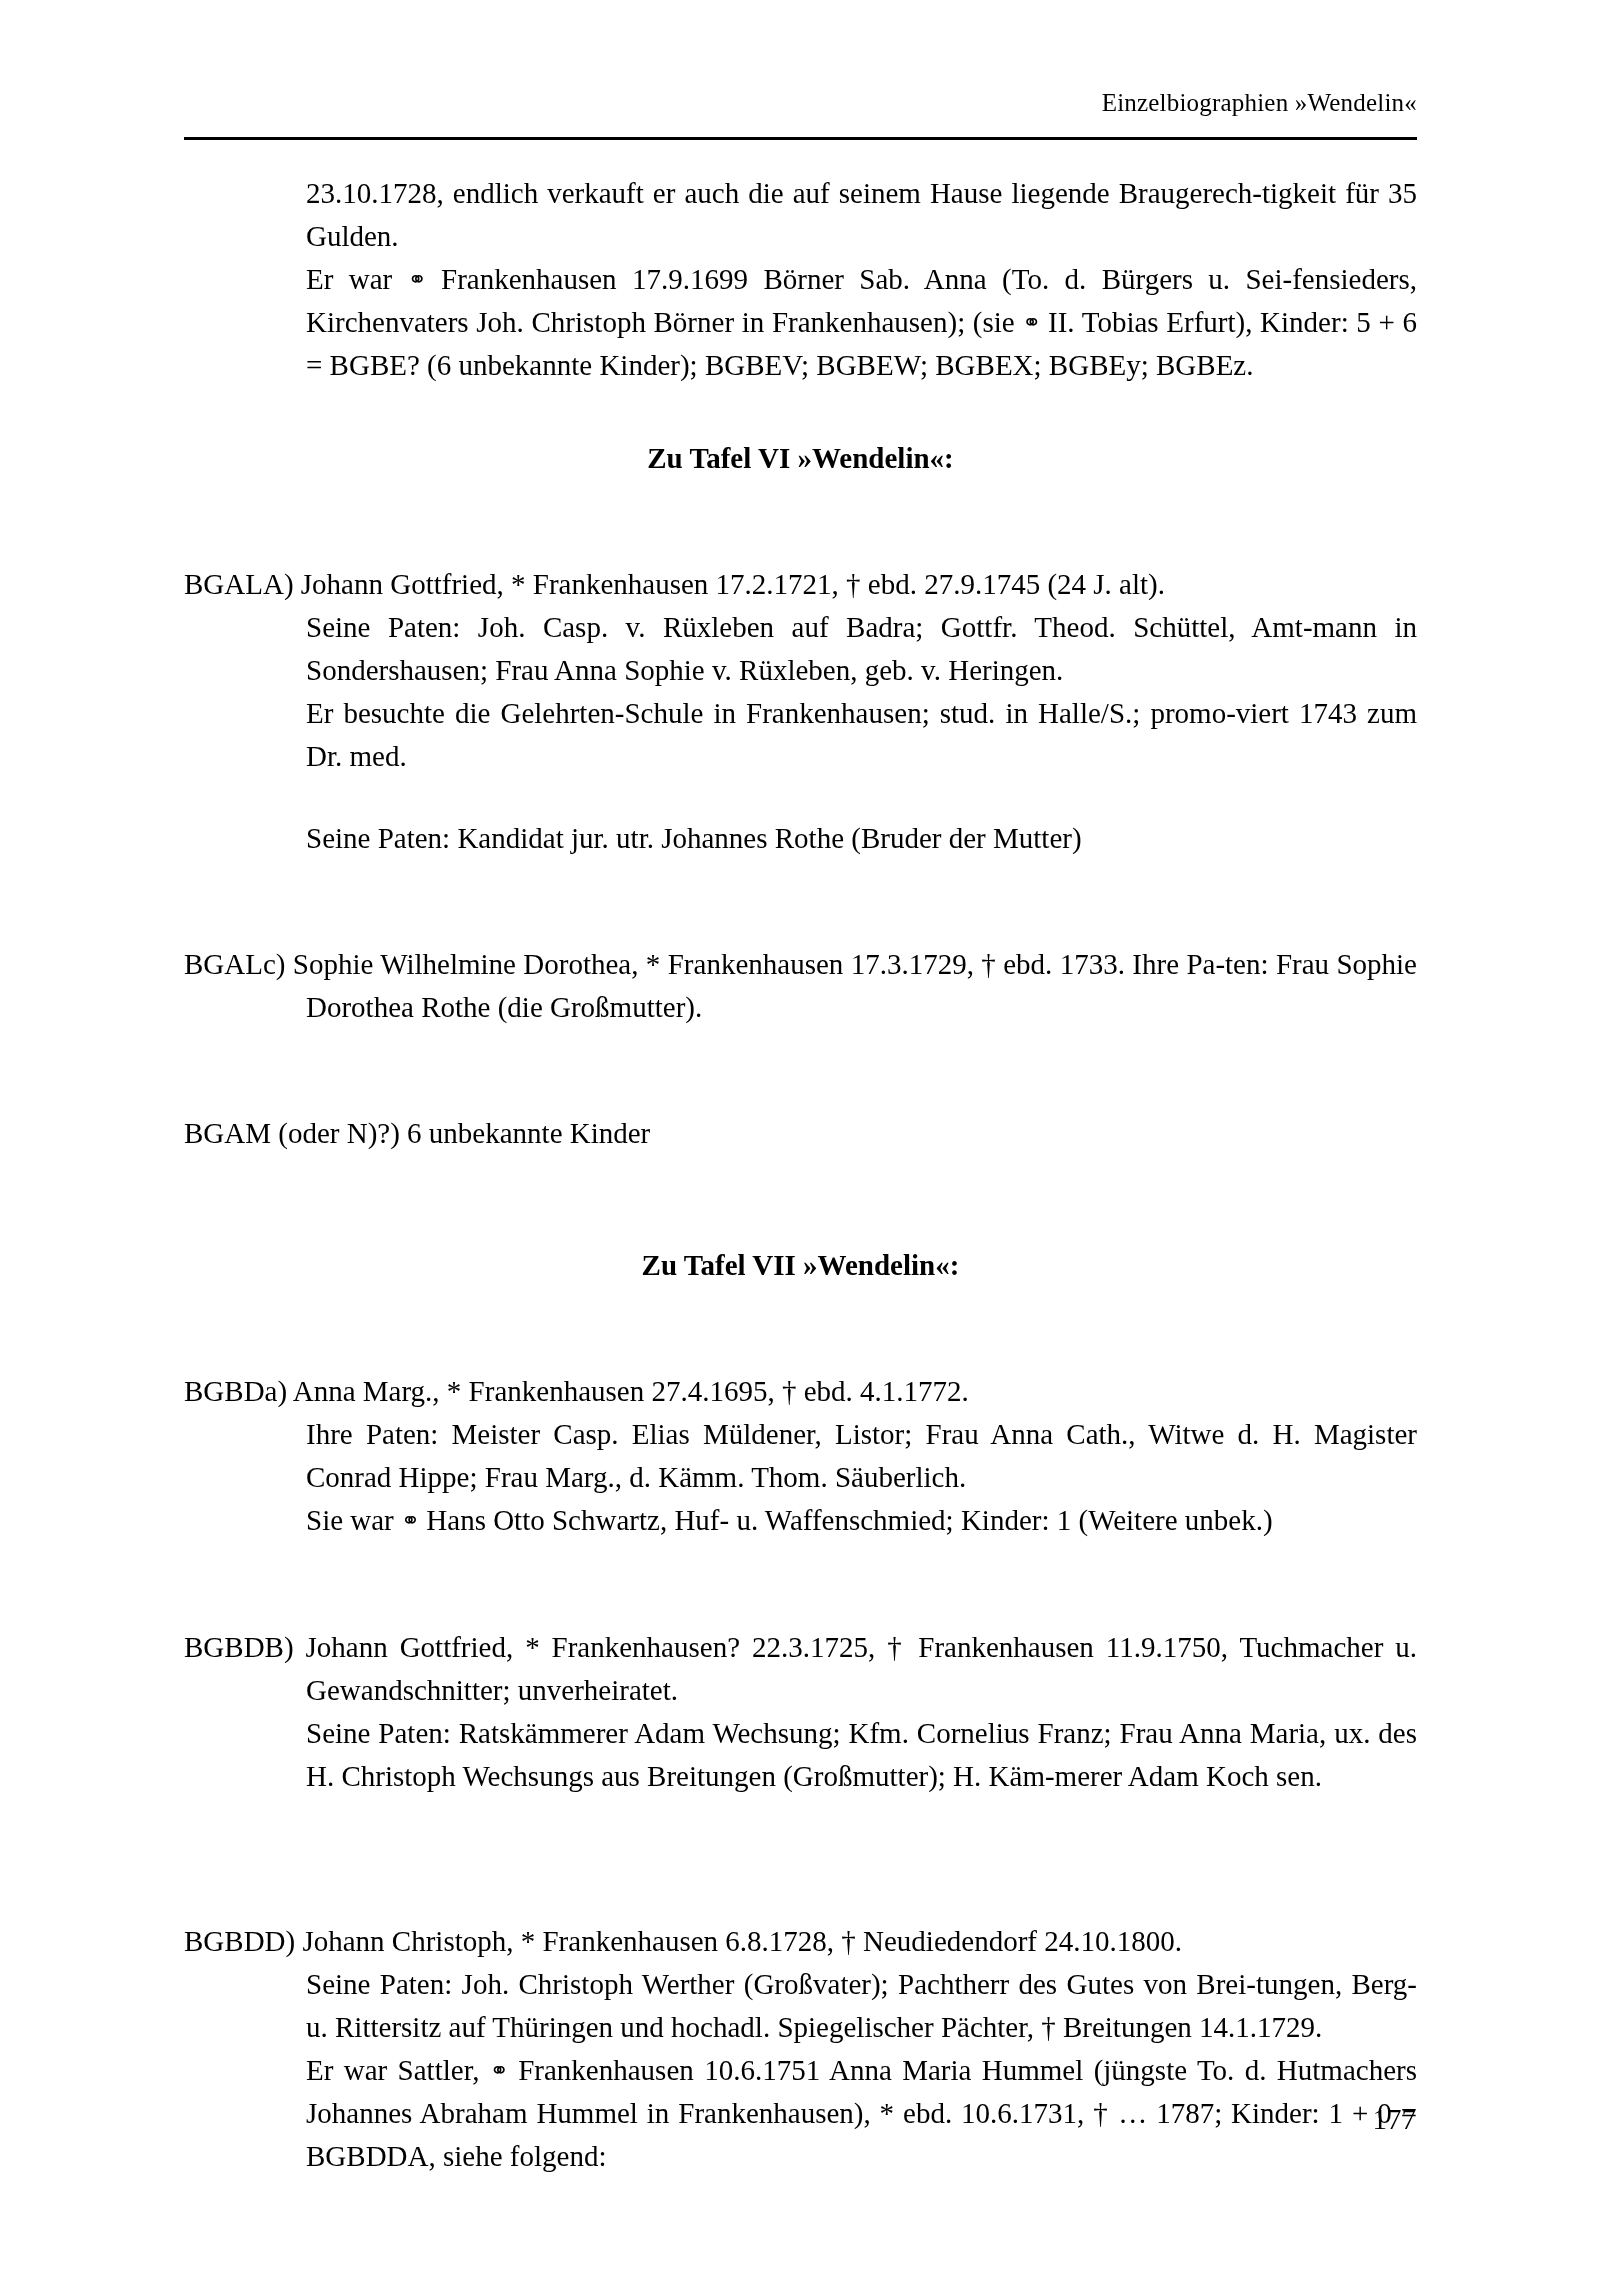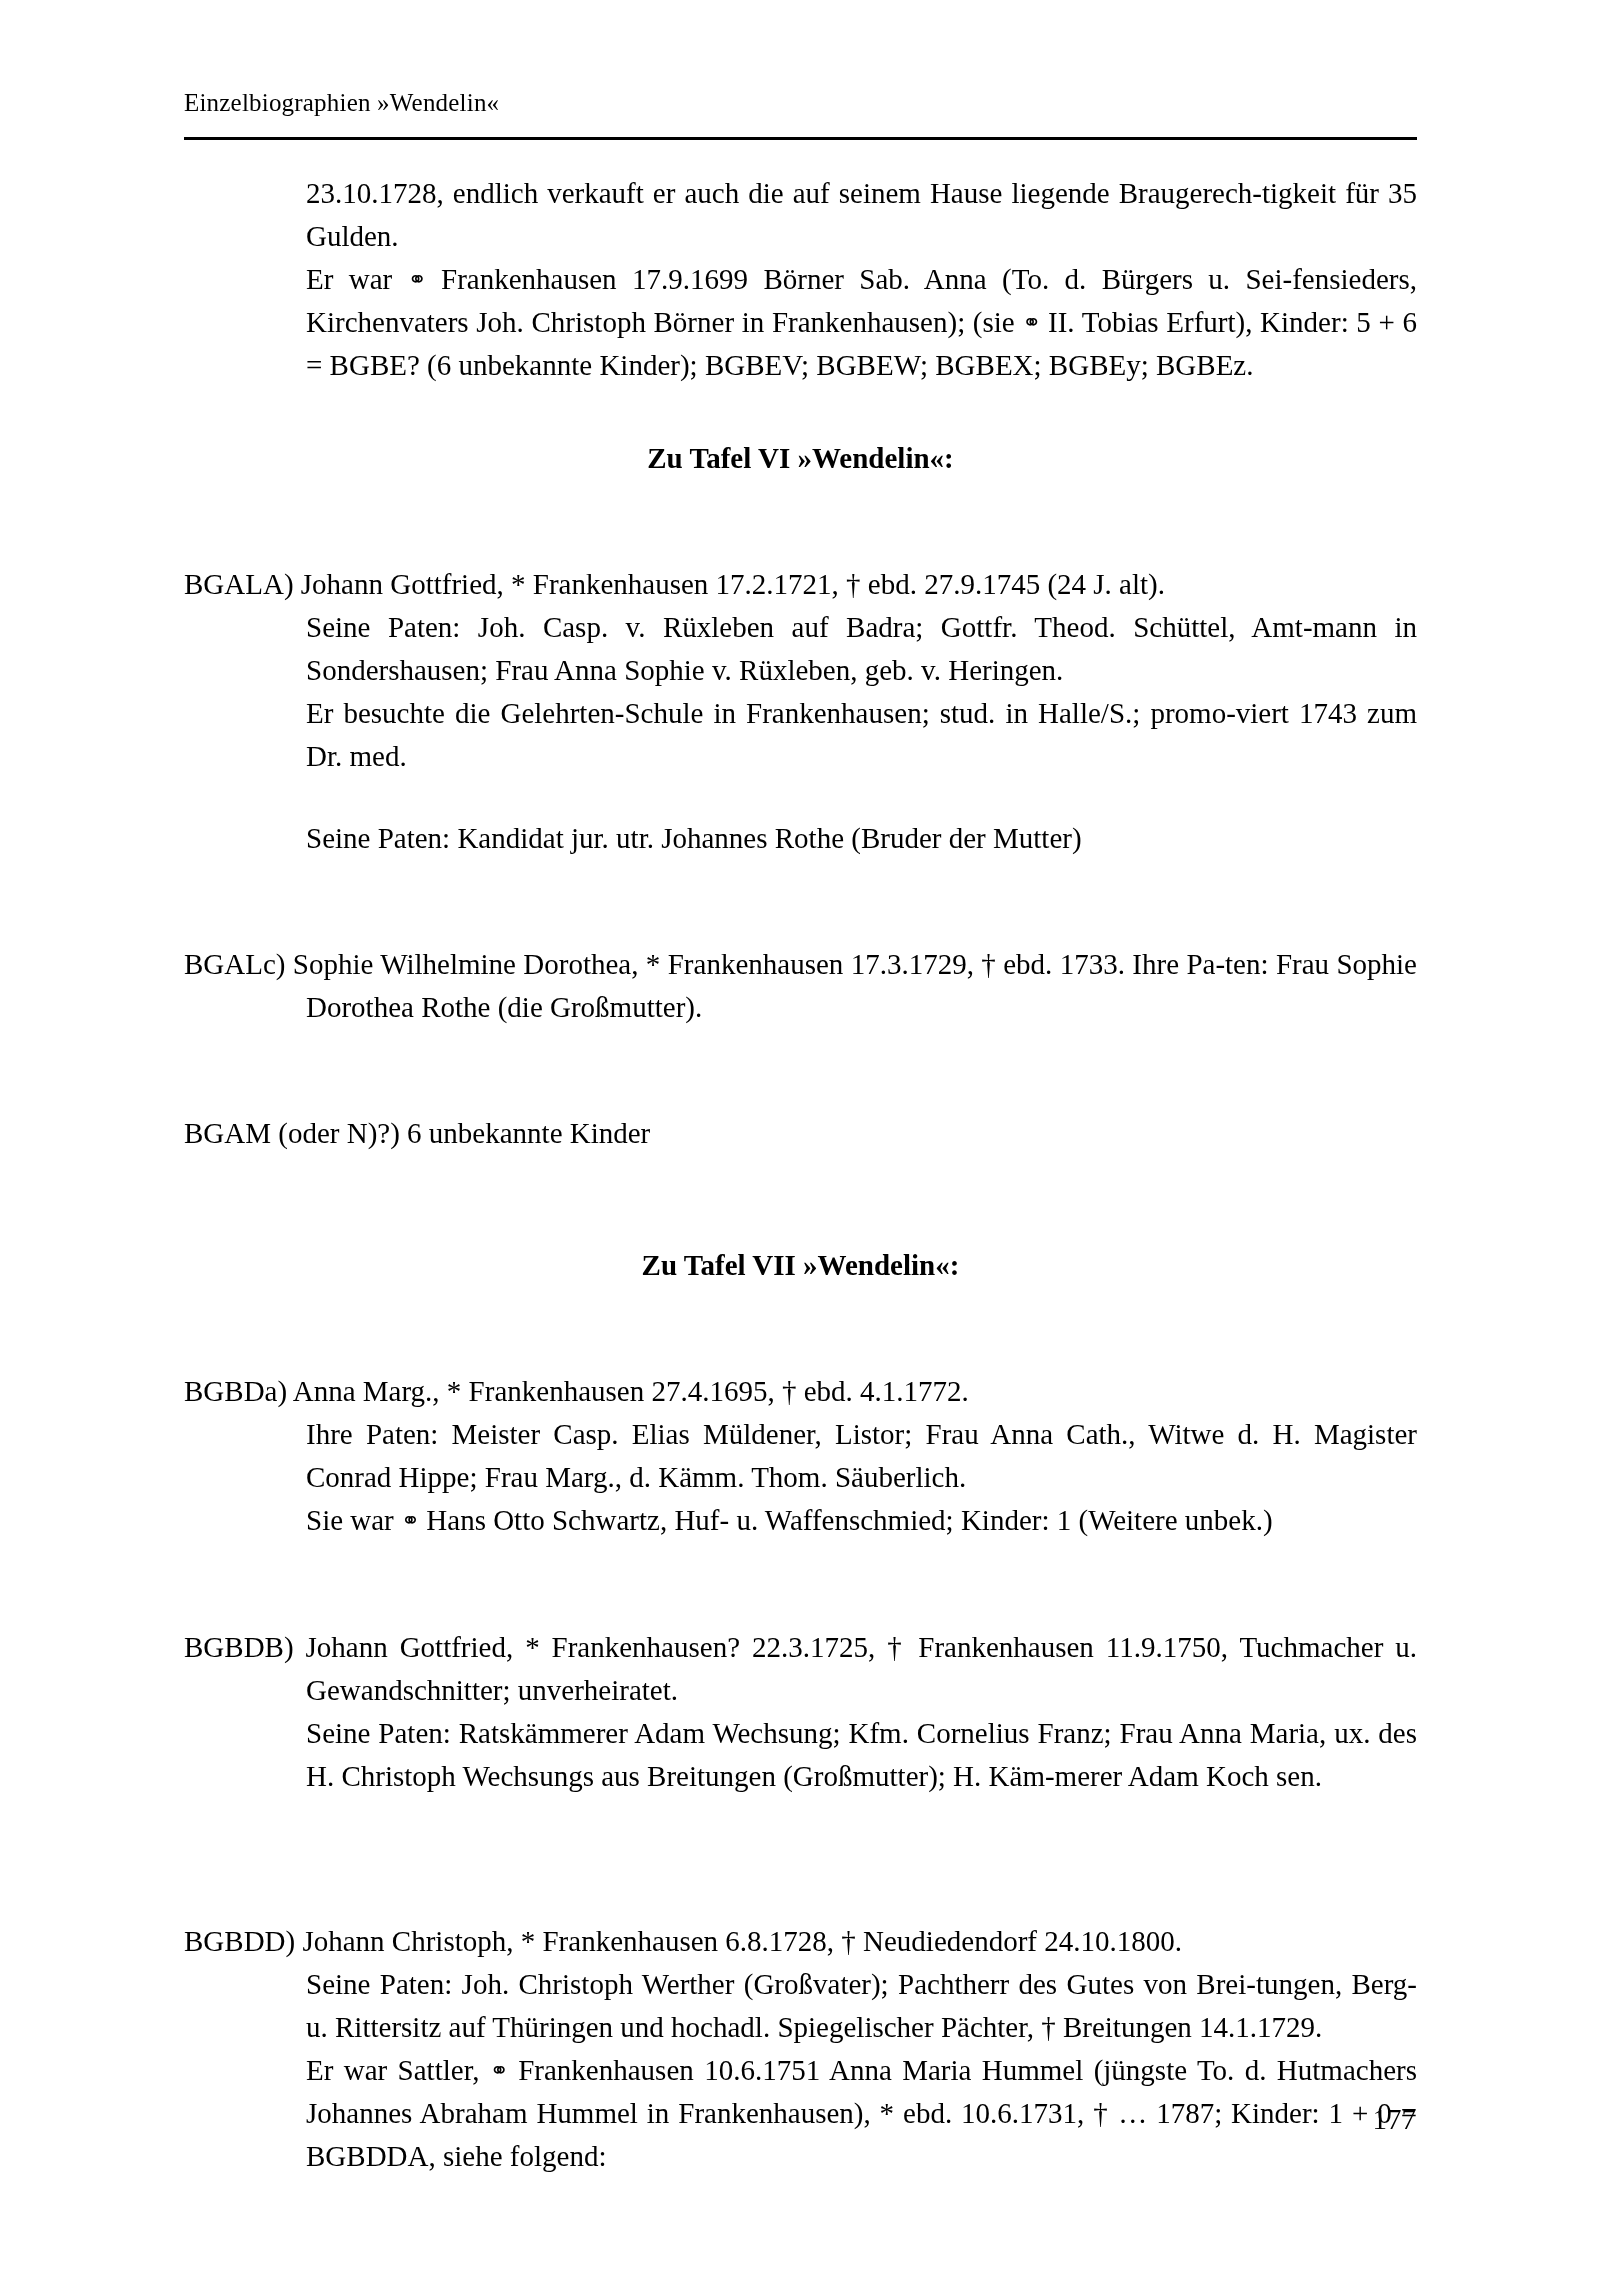--- a/index.html
+++ b/index.html
@@ -18,21 +18,21 @@
     box-sizing: border-box;
     overflow: hidden;
   }
 
   
   .runhead {
     position: absolute;
     left: 184px;
     top: 89px;
     width: 1233px;
-    text-align: left;
+    text-align: right;
     font-size: 25px;
     line-height: 1.1;
     letter-spacing: 0.2px;
   }
   .headrule {
     position: absolute;
     left: 184px;
     top: 137px;
     width: 1233px;
     height: 2.5px;

